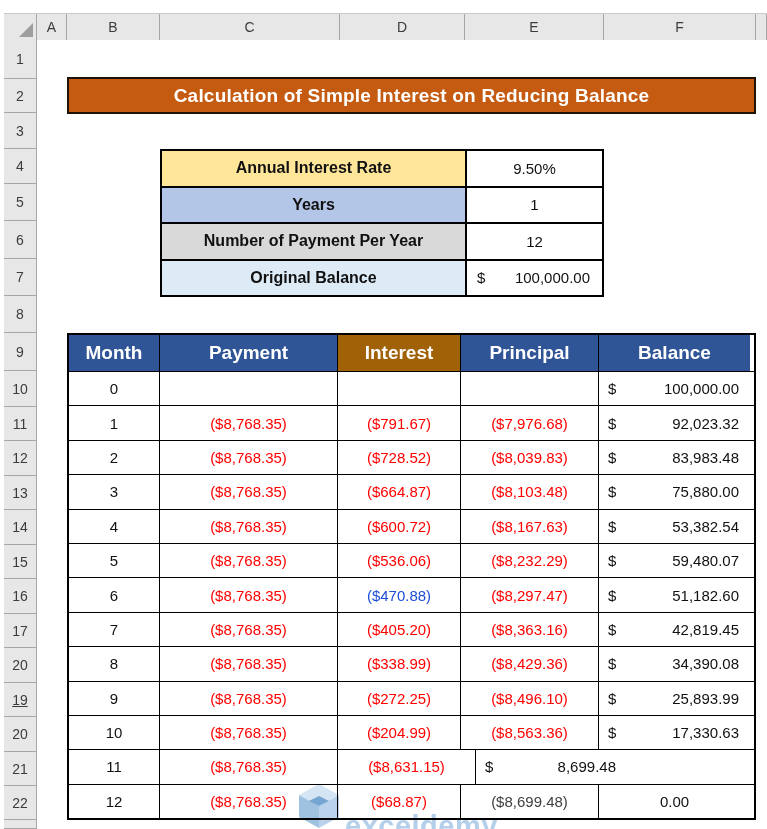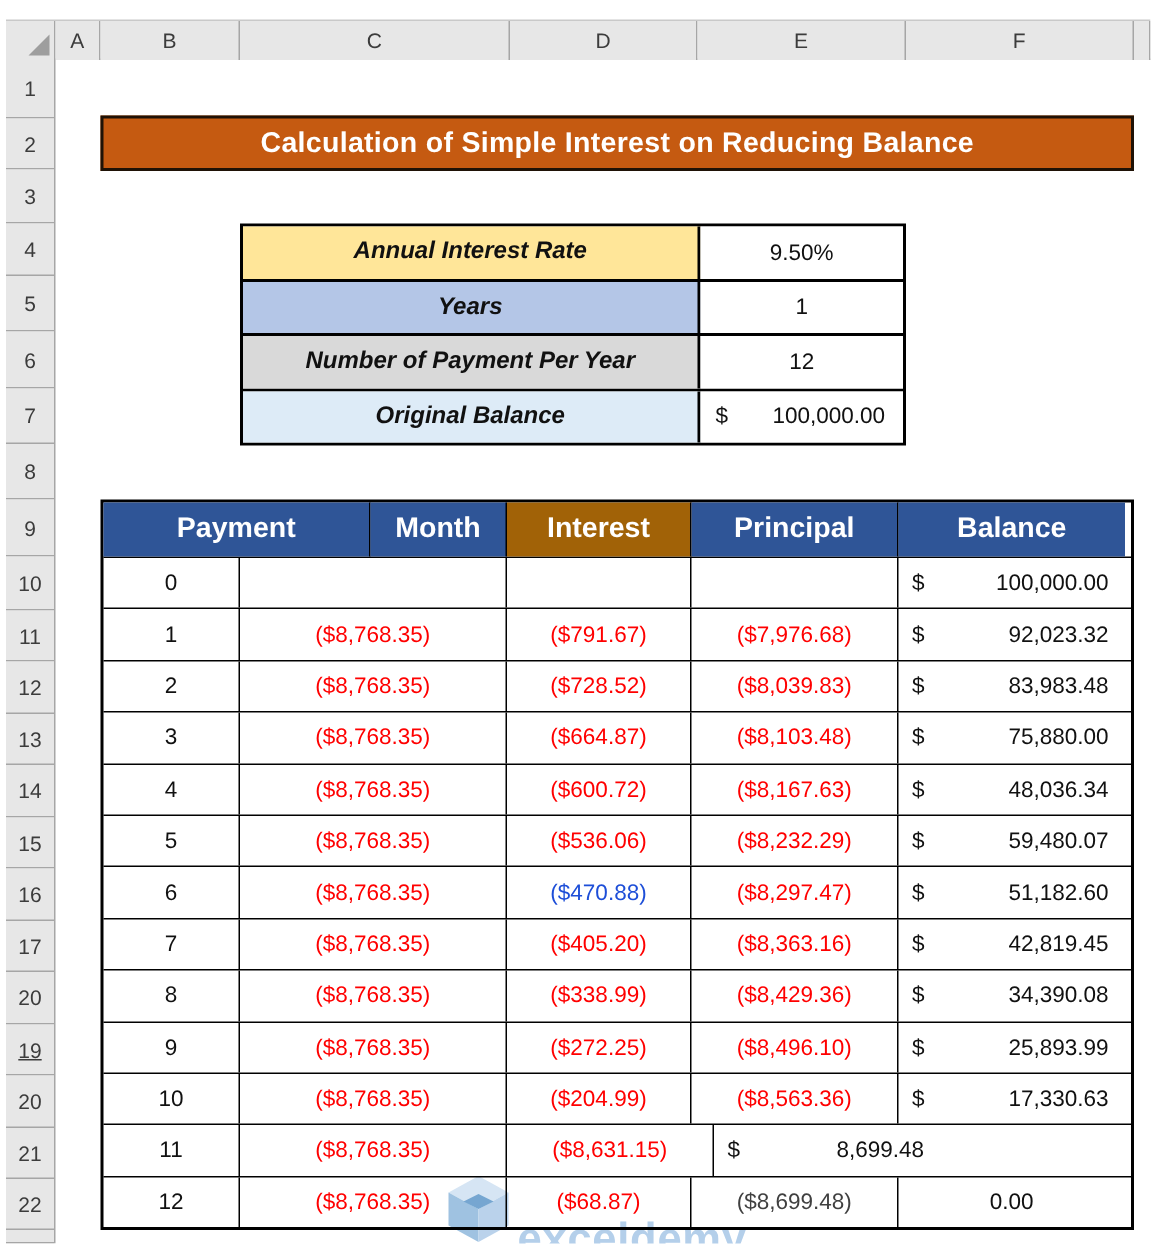--- a/index.html
+++ b/index.html
@@ -25,21 +25,21 @@
   .banner { position:absolute; left:67px; top:77px; width:689px; height:37px;
             border:2px solid #1f1206; display:flex; align-items:center; justify-content:center; }
   .banner span { color:#fff; font-weight:bold; font-size:19px; letter-spacing:0.2px; }
 
   
   .params { position:absolute; left:160px; top:149px; width:444px; height:148px;
             border:2px solid #000; display:flex; flex-direction:column; background:#fff; }
   .prow { flex:1; display:flex; border-bottom:2px solid #000; }
   .prow:last-child { border-bottom:none; }
   .plabel { width:305px; border-right:2px solid #000; display:flex; align-items:center;
-            justify-content:center; font-weight:bold; font-size:16px; color:#111;font-style:italic; }
+            justify-content:center; font-weight:bold; font-size:16px; color:#111; }
   .pvalue { flex:1; display:flex; align-items:center; justify-content:center;
             font-size:15px; color:#111; background:#fff; }
   .pvalue.acct { justify-content:space-between; padding:0 12px 0 10px; }
 
   
   .sched { position:absolute; left:67px; top:333px; width:689px; height:487px;
            border:2px solid #000; display:flex; flex-direction:column; z-index:2; }
   .srow { display:flex; border-bottom:1.5px solid #000; }
   .srow:last-child { border-bottom:none; }
   .srow.head { height:37px; }
@@ -140,22 +140,22 @@
       <polygon points="22,14 32,19 22,24 12,19" fill="#5e97c9"></polygon>
     </svg>
     <div class="wm-txt">
       <div class="wm-brand">exceldemy</div>
       <div class="wm-tag">EXCELDEMY</div>
     </div>
   </div>
 
   <div class="sched" id="sched">
       <div class="srow head">
+        <div class="scell c0" style="background: rgb(47, 85, 151);">Month</div>
         <div class="scell c1" style="background: rgb(47, 85, 151);">Payment</div>
-        <div class="scell c0" style="background: rgb(47, 85, 151);">Month</div>
         <div class="scell c2" style="background: #a16207;">Interest</div>
         <div class="scell c3" style="background: rgb(47, 85, 151);">Principal</div>
         <div class="scell c4" style="background: rgb(47, 85, 151);">Balance</div>
       </div>
       <div class="srow data">
         <div class="scell c0">0</div>
         <div class="scell c1 neg"></div>
         <div class="scell c2 neg"></div>
         <div class="scell c3 neg"></div>
         <div class="scell c4 bal">
@@ -193,21 +193,21 @@
           <div class="">75,880.00</div>
         </div>
       </div>
       <div class="srow data">
         <div class="scell c0">4</div>
         <div class="scell c1 neg" style="color: rgb(255, 0, 0);">($8,768.35)</div>
         <div class="scell c2 neg" style="color: rgb(255, 0, 0);">($600.72)</div>
         <div class="scell c3 neg" style="color: rgb(255, 0, 0);">($8,167.63)</div>
         <div class="scell c4 bal">
           <div class="">$</div>
-          <div class="">48,036.34</div>
+          <div class="">53,382.54</div>
         </div>
       </div>
       <div class="srow data">
         <div class="scell c0">5</div>
         <div class="scell c1 neg" style="color: rgb(255, 0, 0);">($8,768.35)</div>
         <div class="scell c2 neg" style="color: rgb(255, 0, 0);">($536.06)</div>
         <div class="scell c3 neg" style="color: rgb(255, 0, 0);">($8,232.29)</div>
         <div class="scell c4 bal">
           <div class="">$</div>
           <div class="">59,480.07</div>

